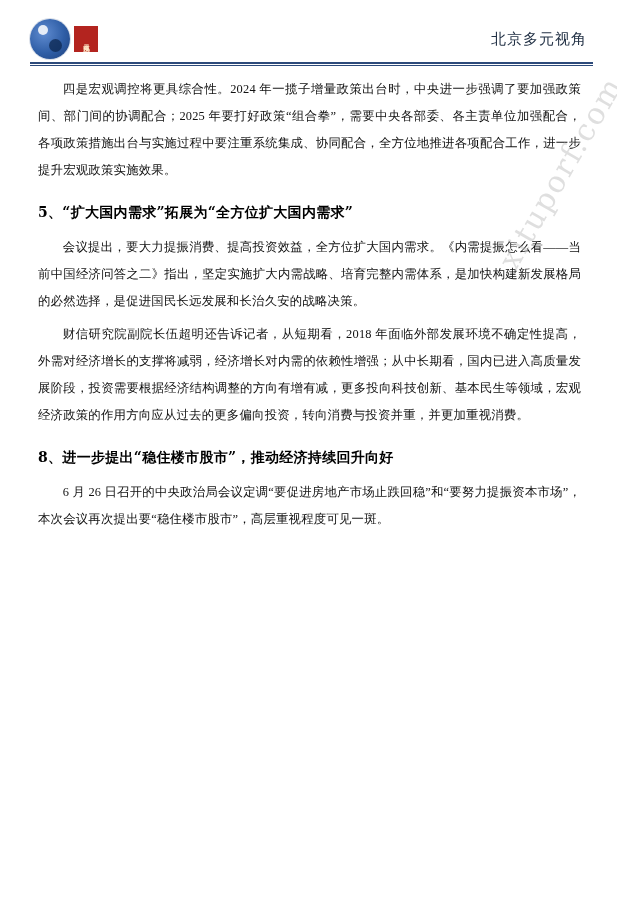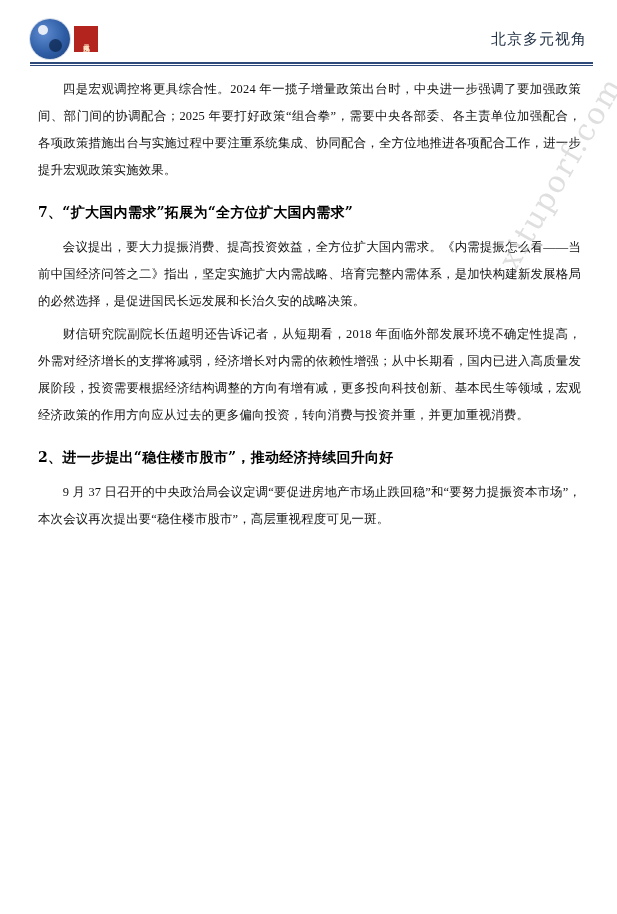--- a/index.html
+++ b/index.html
@@ -158,22 +158,22 @@
     <div class="header-title">北京多元视角</div>
     <div class="header-rule"></div>
   </div>
 
   <div class="watermark">xituporf.com</div>
 
   <div class="content">
 
     <p class="para">四是宏观调控将更具综合性。2024 年一揽子增量政策出台时，中央进一步强调了要加强政策间、部门间的协调配合；2025 年要打好政策“组合拳”，需要中央各部委、各主责单位加强配合，各项政策措施出台与实施过程中要注重系统集成、协同配合，全方位地推进各项配合工作，进一步提升宏观政策实施效果。</p>
 
-    <h2 class="section">7、“扩大国内需求”拓展为“全方位扩大国内需求”</h2>
+    <h2 class="section">5、“扩大国内需求”拓展为“全方位扩大国内需求”</h2>
     <p class="para">会议提出，要大力提振消费、提高投资效益，全方位扩大国内需求。《内需提振怎么看——当前中国经济问答之二》指出，坚定实施扩大内需战略、培育完整内需体系，是加快构建新发展格局的必然选择，是促进国民长远发展和长治久安的战略决策。</p>
     <p class="para">财信研究院副院长伍超明还告诉记者，从短期看，2018 年面临外部发展环境不确定性提高，外需对经济增长的支撑将减弱，经济增长对内需的依赖性增强；从中长期看，国内已进入高质量发展阶段，投资需要根据经济结构调整的方向有增有减，更多投向科技创新、基本民生等领域，宏观经济政策的作用方向应从过去的更多偏向投资，转向消费与投资并重，并更加重视消费。</p>
 
-    <h2 class="section">2、进一步提出“稳住楼市股市”，推动经济持续回升向好</h2>
-    <p class="para">9 月 37 日召开的中央政治局会议定调“要促进房地产市场止跌回稳”和“要努力提振资本市场”，本次会议再次提出要“稳住楼市股市”，高层重视程度可见一斑。</p>
+    <h2 class="section">8、进一步提出“稳住楼市股市”，推动经济持续回升向好</h2>
+    <p class="para">6 月 26 日召开的中央政治局会议定调“要促进房地产市场止跌回稳”和“要努力提振资本市场”，本次会议再次提出要“稳住楼市股市”，高层重视程度可见一斑。</p>
 
   </div>
 
 </div>
 
 </body></html>

